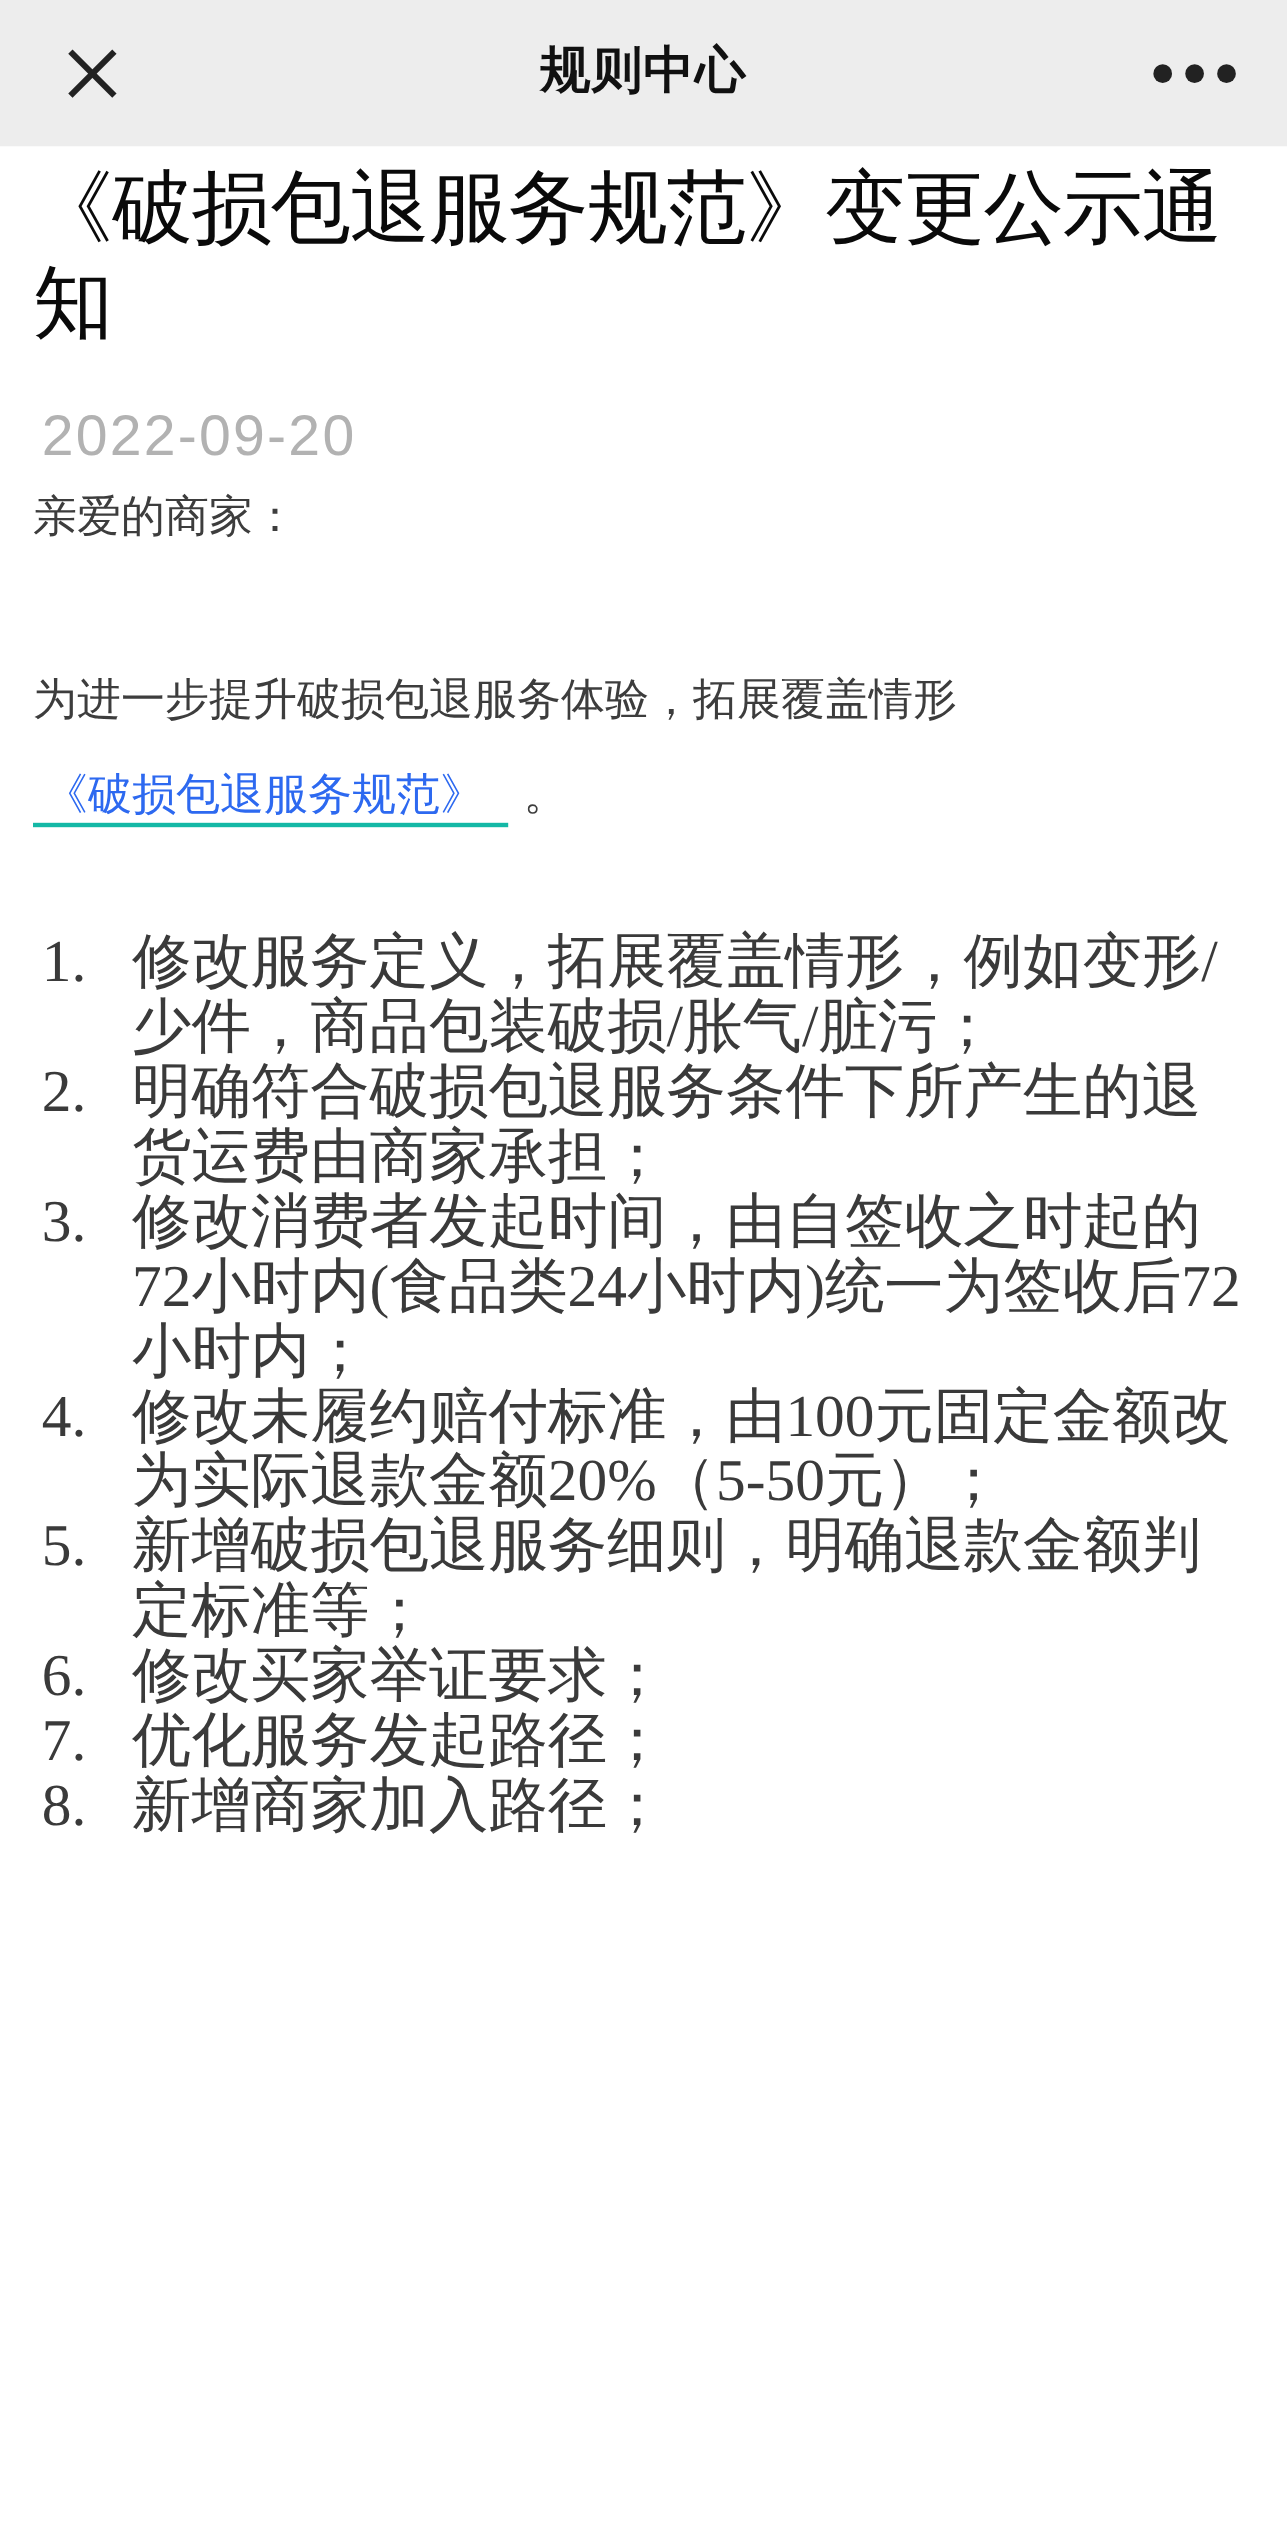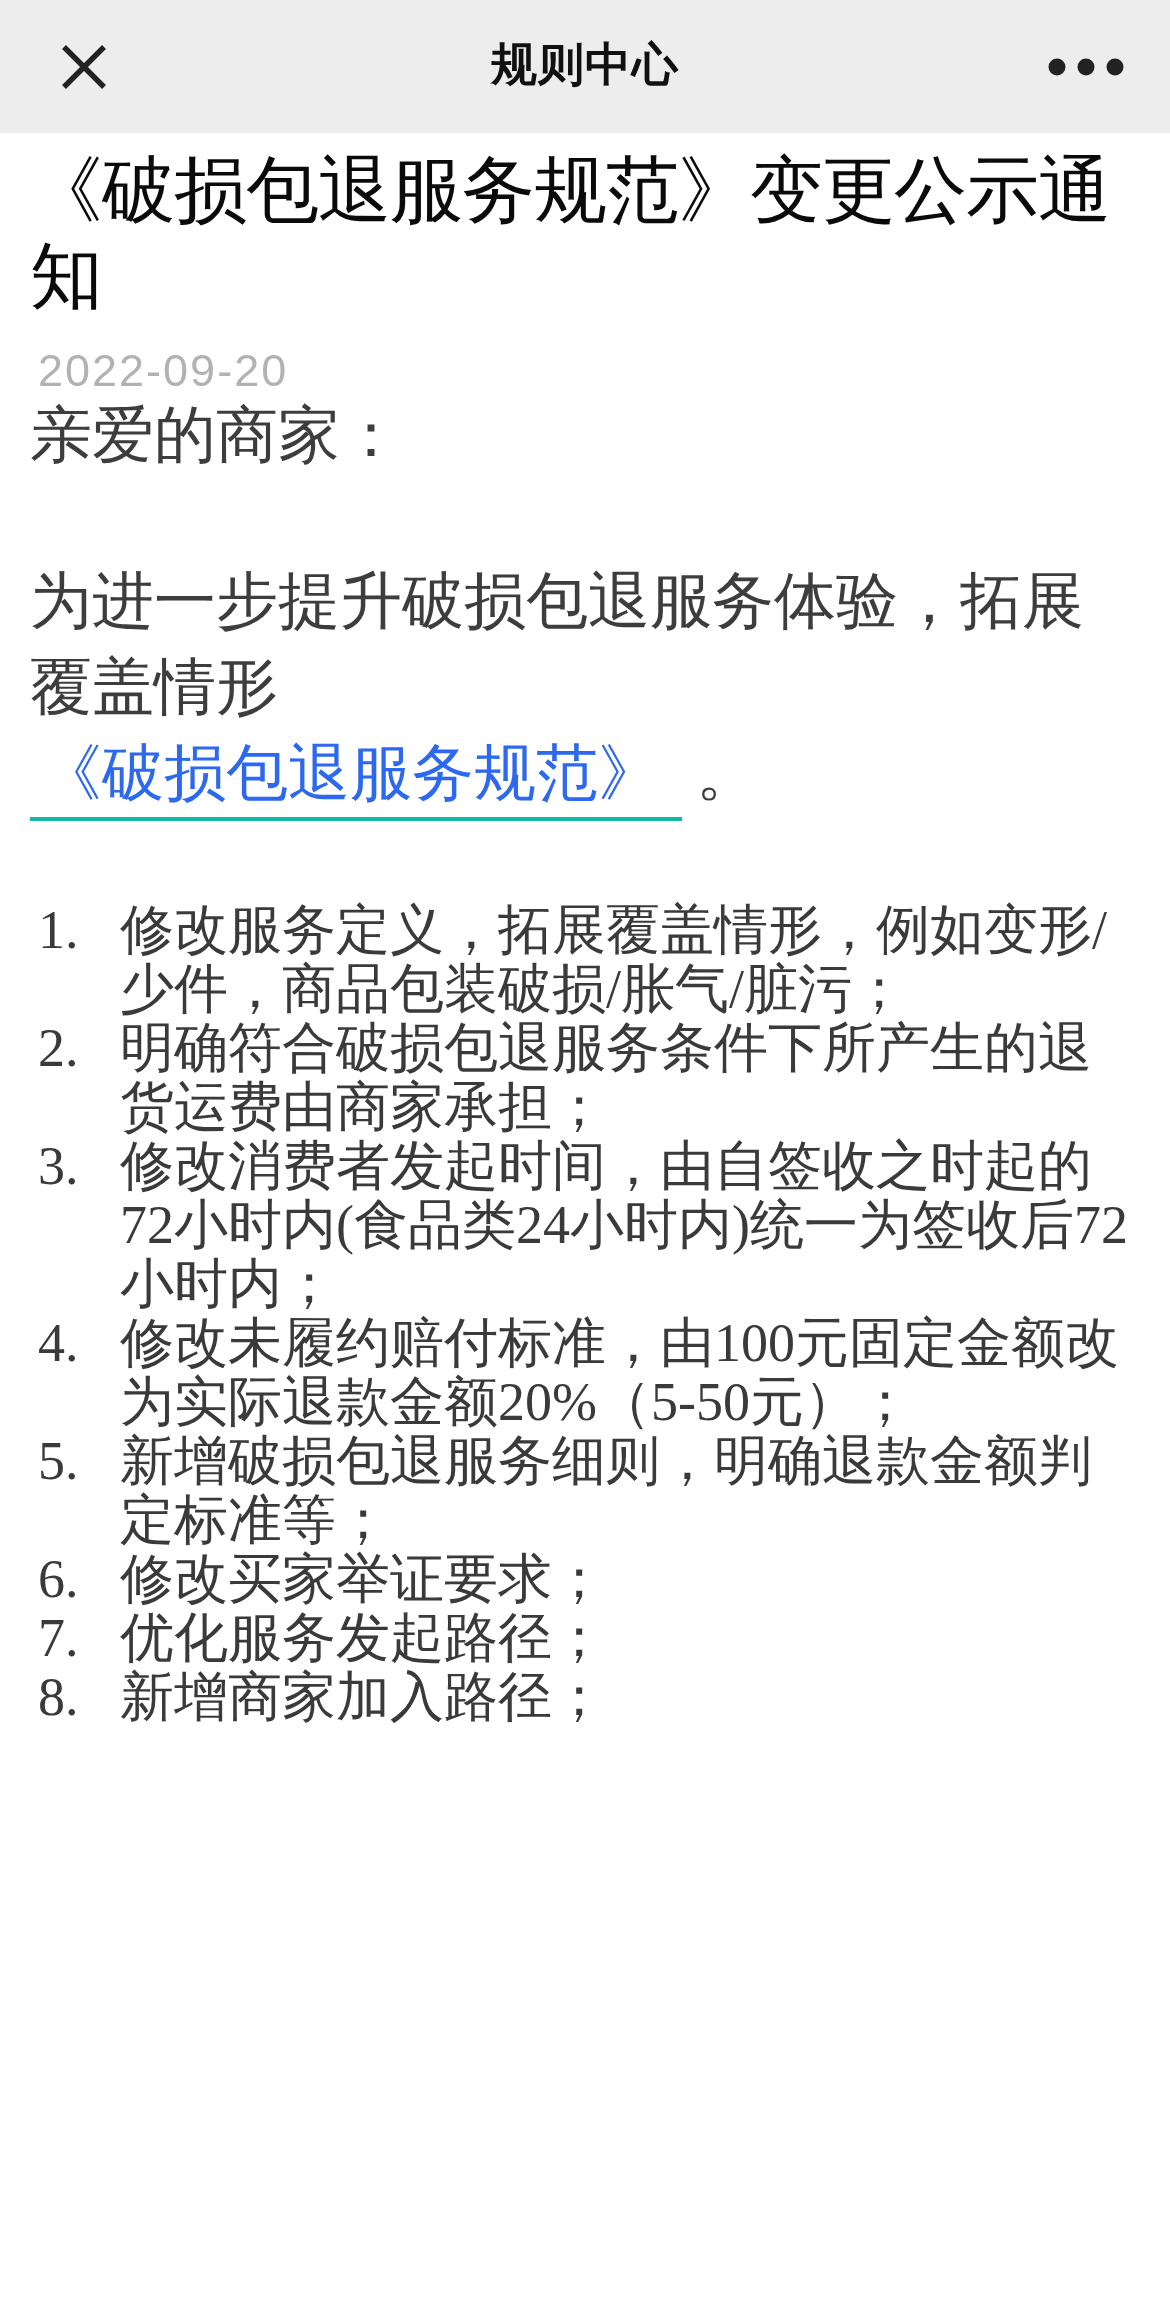--- a/index.html
+++ b/index.html
@@ -57,30 +57,30 @@
   .article-title {
     margin: 0;
     font-size: 73px;
     line-height: 1.18;
     font-weight: 400;
     color: #0a0a0a;
     font-family: "Liberation Sans", sans-serif;
     letter-spacing: -1px;
   }
   .article-date {
-    margin: 26px 0 0 8px;
-    font-size: 45px;
+    margin: 48px 0 0 8px;
+    font-size: 52px;
     color: #b2b2b2;
     font-family: "Liberation Sans", sans-serif;
     letter-spacing: 2px;
   }
 
   .body-text {
-    font-family: Liberation Mono, monospace; 
-    font-size: 62px;
+    font-family: Liberation Serif, serif; 
+    font-size: 40px;
     line-height: 86px;
     color: #3d3d3d;
   }
   p.body-text { margin: 0 0 80px 0; }
   .greeting { margin-top: 56px; }
 
   .rule-link {
     color: #2d69f0;
     text-decoration: none;
     border-bottom: 4px solid #14b8a6;

